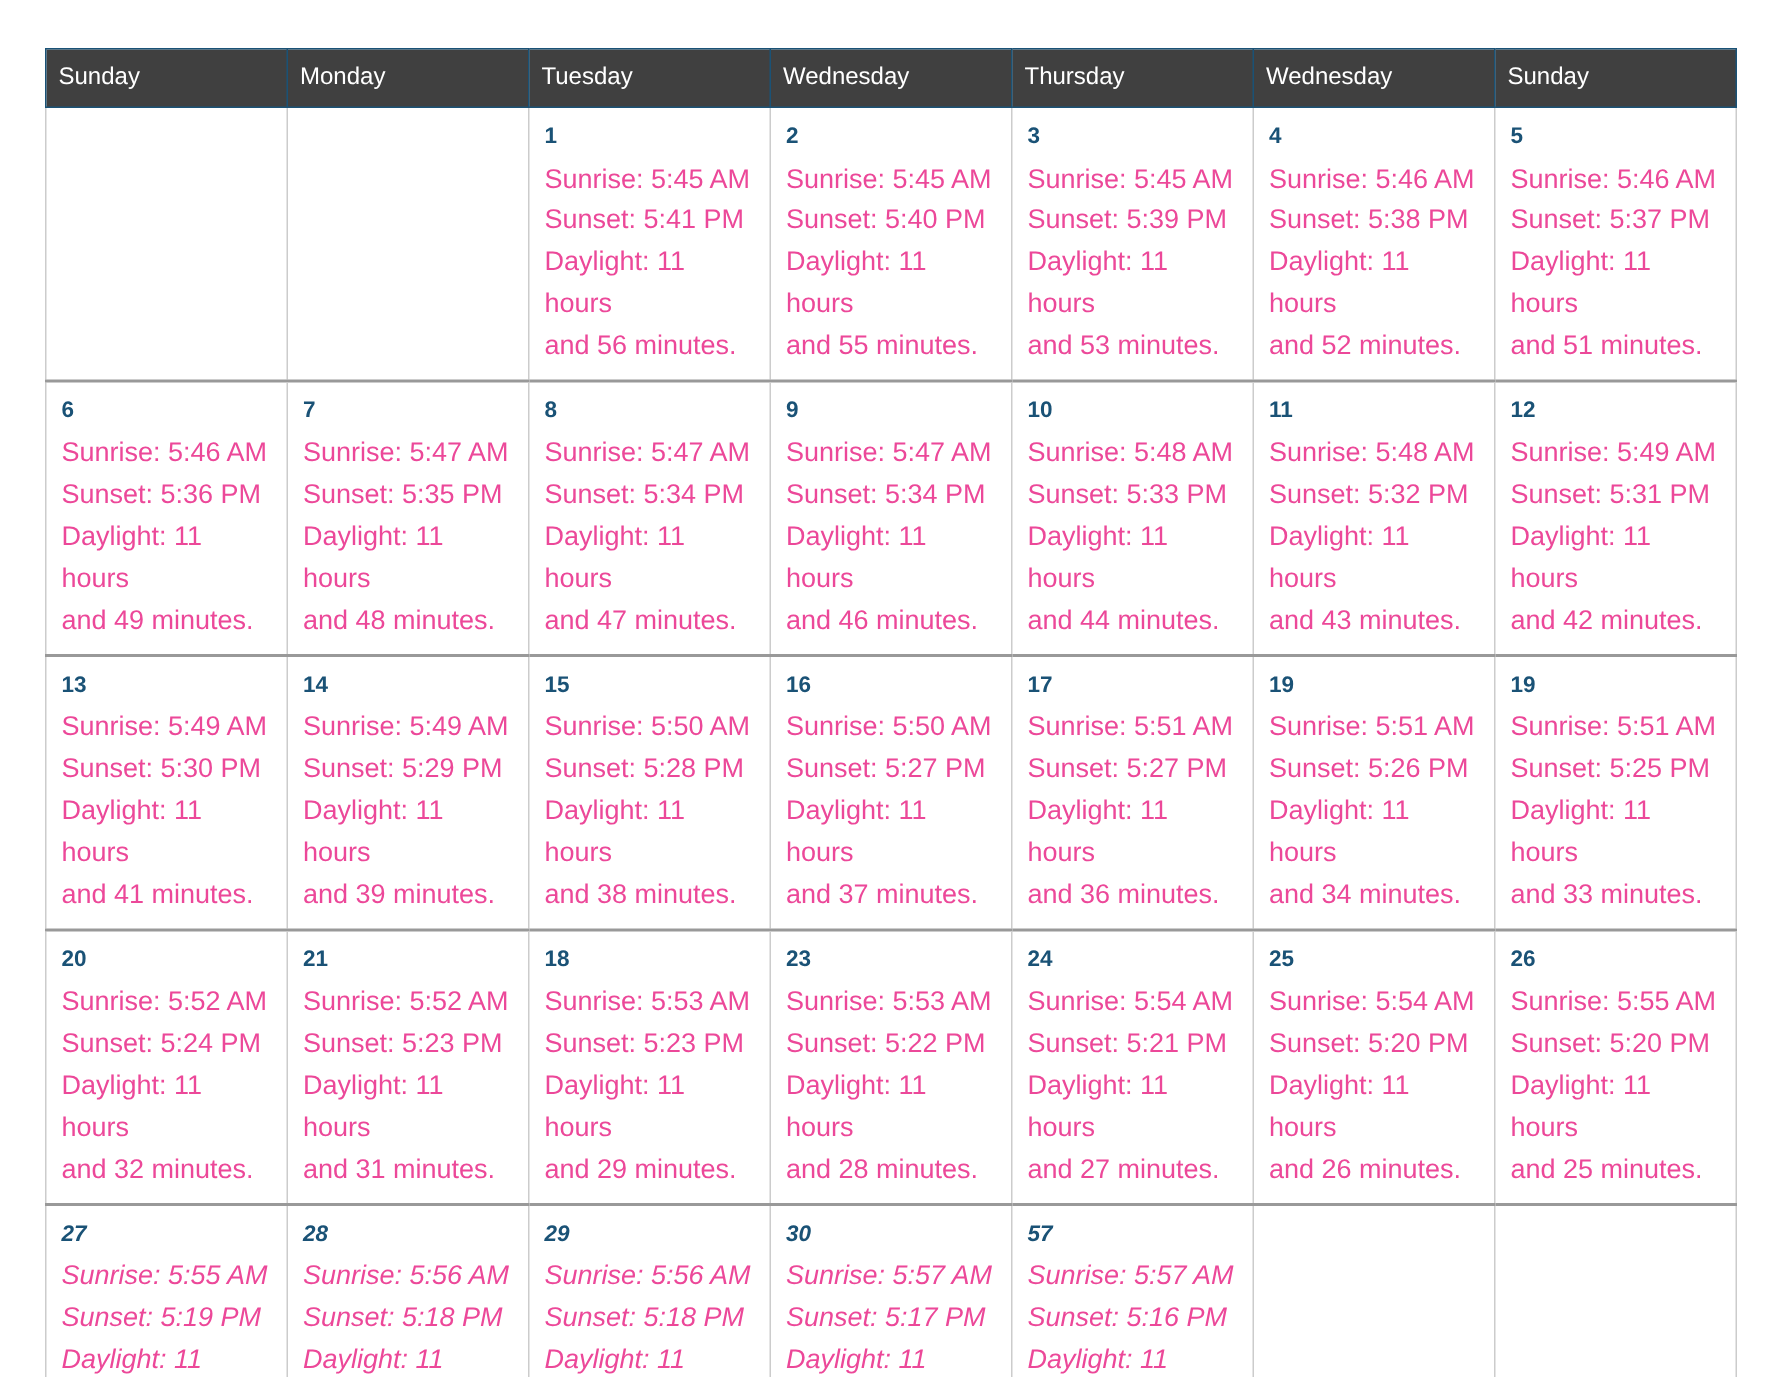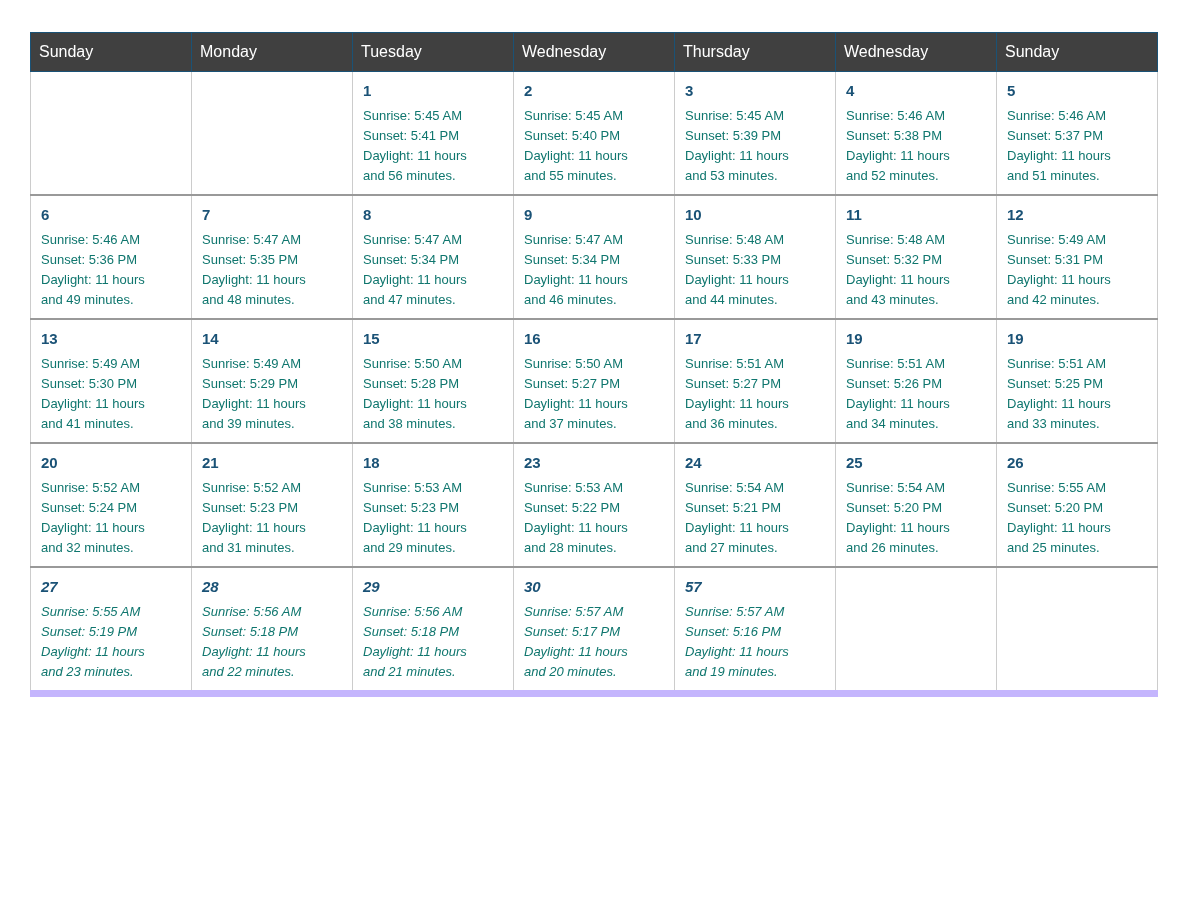--- a/index.html
+++ b/index.html
@@ -57,22 +57,22 @@
       line-height: 1.5;
     }
     .day-number {
       font-size: 15px;
       font-weight: bold;
       color: #1a5276;
       display: block;
       margin-bottom: 3px;
     }
     .day-info {
-      font-size: 13px;
-      color: #0f766e;
+      font-size: 18px;
+      color: #ec4899;
       line-height: 1.55;
     }
     .empty-cell {
       background: #fff;
     }
     .calendar tr td {
       border-bottom: 2px solid #999;
     }
     .calendar tbody tr:last-child td {
       border-bottom: 7px solid #c4b5fd;

